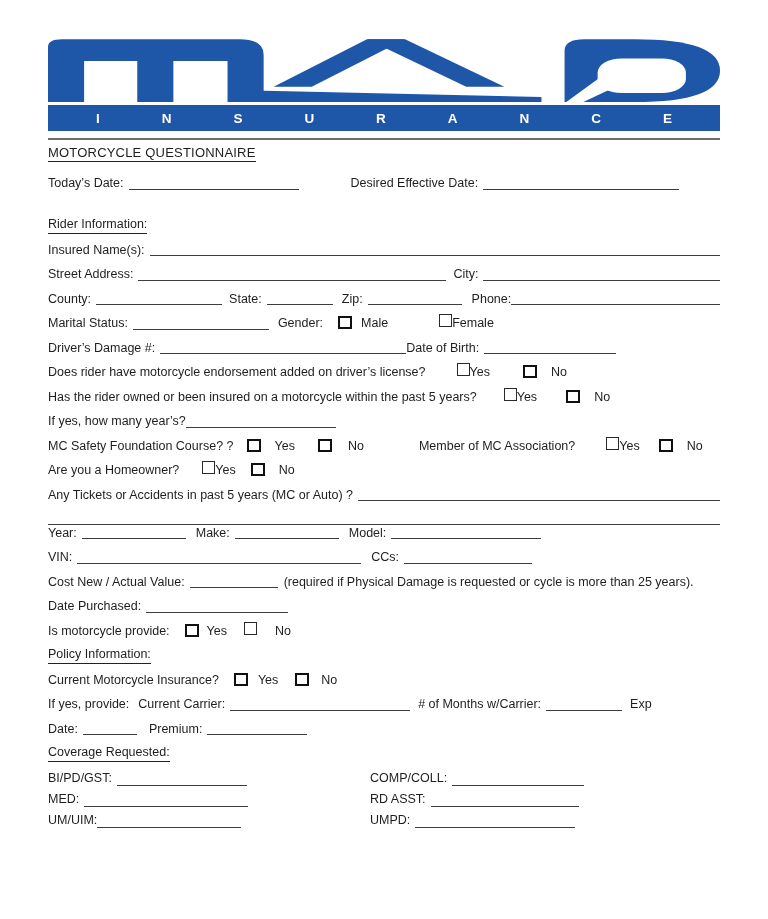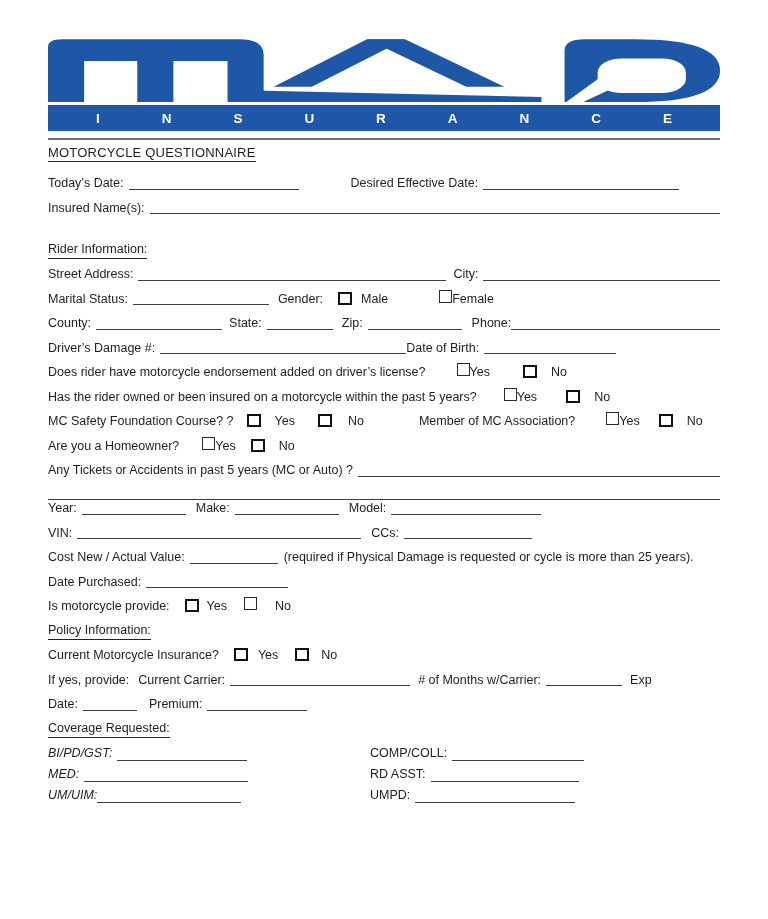--- a/index.html
+++ b/index.html
@@ -23,21 +23,21 @@
   .row { display:flex; align-items:center; font-size:12.5px; line-height:16px;
          height:16px; margin-bottom:8.5px; white-space:nowrap; }
   .heading { border-bottom:1px solid #222; padding-bottom:1px; }
   .lbl { margin-right:5px; }
   .tight { margin-right:0; }
   .blank { display:inline-block; height:13px; border-bottom:1px solid #3d3d3d; }
   .fill { flex:1 1 auto; }
   .cb { display:inline-block; width:14px; height:13px; border:2px solid #101010; background:#fff; margin-bottom:1px; }
   .cb.thin { width:13px; height:13px; border-width:1px; border-color:#2a2a2a; margin-bottom:5px; }
   .divline { border-bottom:1px solid #3d3d3d; height:0; margin-top:21px; margin-bottom:0; }
-  .cov-left { display:flex; align-items:flex-end; width:322px;font-style:italic; }
+  .cov-left { display:flex; align-items:flex-end; width:322px; }
   .cov-right { display:flex; align-items:flex-end; flex:1; }
   .cov-row { margin-bottom:5px; }
   .indent { padding-left:4px; }
 </style>
 </head>
 <body>
 
 <div class="page">
 
   <div>
@@ -73,58 +73,58 @@
     <span class="uline">MOTORCYCLE QUESTIONNAIRE</span>
   </div>
 
   <div class="row" style="margin-top:14px">
     <span class="lbl">Today’s Date:</span>
     <span class="blank" style="width:170px"></span>
     <span class="lbl" style="margin-left:52px">Desired Effective Date:</span>
     <span class="blank" style="width:196px"></span>
   </div>
 
-  <div class="row">
-    <span class="lbl">Insured Name(s):</span>
-    <span class="blank fill"></span>
-  </div>
-
   <div class="row" style="margin-top:26px">
     <span class="heading">Rider Information:</span>
+  </div>
+
+  <div class="row">
+    <span class="lbl">Insured Name(s):</span>
+    <span class="blank fill"></span>
   </div>
 
   <div class="row">
     <span class="lbl">Street Address:</span>
     <span class="blank" style="width:308px"></span>
     <span class="lbl" style="margin-left:7px">City:</span>
     <span class="blank fill"></span>
-  </div>
-
-  <div class="row">
-    <span class="lbl">Marital Status:</span>
-    <span class="blank" style="width:136px"></span>
-    <span class="lbl" style="margin-left:9px">Gender:</span>
-    <span class="cb" style="margin-left:10px"></span>
-    <span class="lbl" style="margin-left:9px">Male</span>
-    <span class="cb thin" style="margin-left:46px"></span>
-    <span class="lbl">Female</span>
   </div>
 
   <div class="row">
     <span class="lbl">County:</span>
     <span class="blank" style="width:126px"></span>
     <span class="lbl" style="margin-left:7px">State:</span>
     <span class="blank" style="width:66px"></span>
     <span class="lbl" style="margin-left:9px">Zip:</span>
     <span class="blank" style="width:94px"></span>
     <span class="lbl tight" style="margin-left:10px">Phone:</span>
     <span class="blank fill"></span>
   </div>
 
   <div class="row">
+    <span class="lbl">Marital Status:</span>
+    <span class="blank" style="width:136px"></span>
+    <span class="lbl" style="margin-left:9px">Gender:</span>
+    <span class="cb" style="margin-left:10px"></span>
+    <span class="lbl" style="margin-left:9px">Male</span>
+    <span class="cb thin" style="margin-left:46px"></span>
+    <span class="lbl">Female</span>
+  </div>
+
+  <div class="row">
     <span class="lbl">Driver’s Damage #:</span>
     <span class="blank" style="width:246px"></span>
     <span class="lbl">Date of Birth:</span>
     <span class="blank" style="width:132px"></span>
   </div>
 
   <div class="row">
     <span class="lbl">Does rider have motorcycle endorsement added on driver’s license?</span>
     <span class="cb thin" style="margin-left:26px"></span>
     <span class="lbl">Yes</span>
@@ -133,20 +133,24 @@
   </div>
 
   <div class="row">
     <span class="lbl">Has the rider owned or been insured on a motorcycle within the past 5 years?</span>
     <span class="cb thin" style="margin-left:22px"></span>
     <span class="lbl">Yes</span>
     <span class="cb" style="margin-left:24px"></span>
     <span class="lbl" style="margin-left:14px">No</span>
   </div>
 
+  <div class="row">
+    <span class="lbl tight">If yes, how many year’s?</span>
+    <span class="blank" style="width:150px"></span>
+  </div>
 
   <div class="row">
     <span class="lbl">MC Safety Foundation Course? ?</span>
     <span class="cb" style="margin-left:8px"></span>
     <span class="lbl" style="margin-left:14px">Yes</span>
     <span class="cb" style="margin-left:18px"></span>
     <span class="lbl" style="margin-left:16px">No</span>
     <span class="lbl" style="margin-left:50px">Member of MC Association?</span>
     <span class="cb thin" style="margin-left:26px"></span>
     <span class="lbl">Yes</span>

